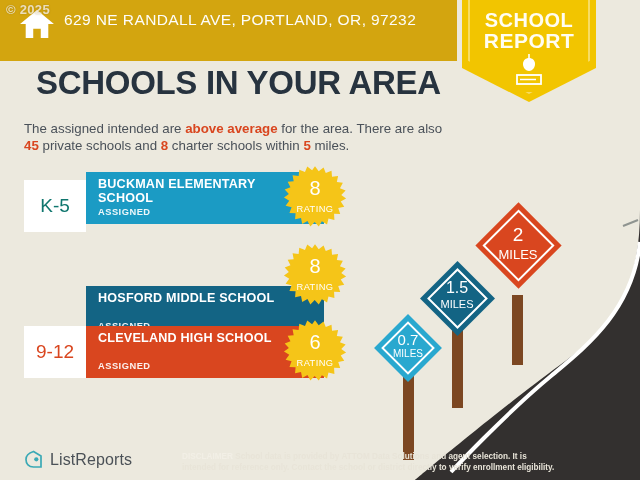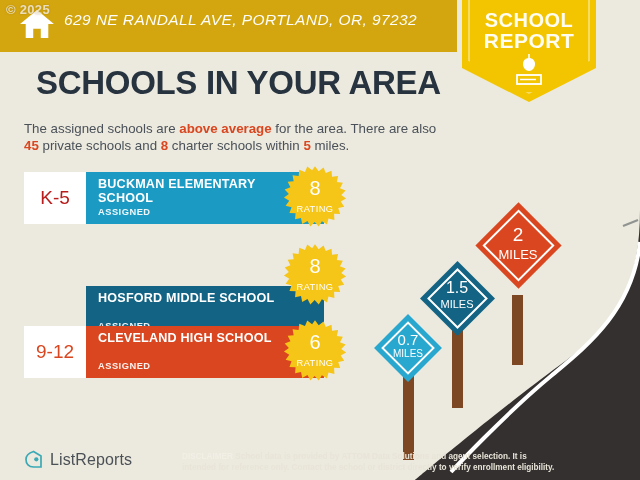--- a/index.html
+++ b/index.html
@@ -6,22 +6,22 @@
   body{
     width:640px;height:480px;overflow:hidden;
     background:#ece9de;
     font-family:"Liberation Sans", sans-serif;
     position:relative;
   }
   #stage{position:relative;width:640px;height:480px;overflow:hidden;background:#ece9de;}
 
   
   .header-bar{
-    position:absolute;left:0;top:0;width:457px;height:52px;
-    background:#d3a50f;display:flex;align-items:center;font-style:italic;
+    position:absolute;left:0;top:0;width:457px;height:61px;
+    background:#d3a50f;display:flex;align-items:center;
   }
   .home-icon{position:absolute;left:18px;top:8px;width:38px;height:32px;}
   .address{
     position:absolute;left:64px;top:11px;
     color:#fdfdfa;font-size:15.5px;letter-spacing:.4px;font-weight:400;
     white-space:nowrap;
   }
   .watermark{
     position:absolute;left:6px;top:2px;
     color:#f0e8d8;opacity:.85;font-size:13px;font-weight:700;
@@ -179,25 +179,25 @@
     <svg class="badge-art" viewBox="0 0 36 34">
       <path d="M18 5 C15 5 12 7 12 11 C12 15 15 18 18 18 C21 18 24 15 24 11 C24 7 21 5 18 5 Z" fill="#ffffff"></path>
       <rect x="17.2" y="1" width="1.6" height="4.5" fill="#ffffff"></rect>
       <rect x="6" y="22" width="24" height="9" fill="none" stroke="#ffffff" stroke-width="1.8"></rect>
       <line x1="9" y1="26.5" x2="25" y2="26.5" stroke="#ffffff" stroke-width="1.6"></line>
     </svg>
   </div>
 
   <h1 class="title">SCHOOLS IN YOUR AREA</h1>
   <p class="subtitle">
-    <span>The assigned schools are </span><span class="hl">above average</span><span> for the area. There are also </span><span class="hl">45</span><span> private schools and </span><span class="hl">8</span><span> charter schools within </span><span class="hl">5</span><span> miles.</span>
+    <span>The assigned intended are </span><span class="hl">above average</span><span> for the area. There are also </span><span class="hl">45</span><span> private schools and </span><span class="hl">8</span><span> charter schools within </span><span class="hl">5</span><span> miles.</span>
   </p>
 
   <div class="row row1">
-    <div class="grade" style="color:#b91c1c;">K-5</div>
+    <div class="grade" style="color:#0f766e;margin-top:8px;">K-5</div>
     <div class="bar" style="background:#1b9bc4;">
       <div class="sname">BUCKMAN ELEMENTARY SCHOOL</div>
       <div class="sassigned">ASSIGNED</div>
     </div>
     <svg class="starburst" viewBox="0 0 100 100">
       <path id="burst1" fill="#f5c518" d="M50 2 L55.6 9.3 L63 3.6 L66.3 12.2 L75 8.6 L75.8 17.9 L85 16.6 L83.1 25.7 L92.2 26.9 L87.8 35.1 L96.4 38.7 L89.8 45.3 L97.1 50.9 L89 55.4 L94.3 63.1 L85.2 65.3 L88.2 74.1 L78.9 74 L79.4 83.3 L70.4 80.9 L68.3 90 L60.4 85.2 L55.7 93.2 L49.5 86.3 L43 93 L38.6 84.8 L30.6 89.3 L28.8 80.2 L19.8 82.3 L20.6 73 L11.3 72.8 L14.5 64.1 L5.5 61.6 L11 54.1 L3 49.4 L10.4 44 L4.1 37.1 L12.8 33.8 L8.6 25.5 L17.7 24.6 L16 15.5 L25.2 16.5 L26.2 7.3 L34.8 10.7 L38.3 2.1 L45.6 7.8 Z"></path>
     </svg>
     <div class="sb-num">8</div>
     <div class="sb-lbl">RATING</div>
   </div>

